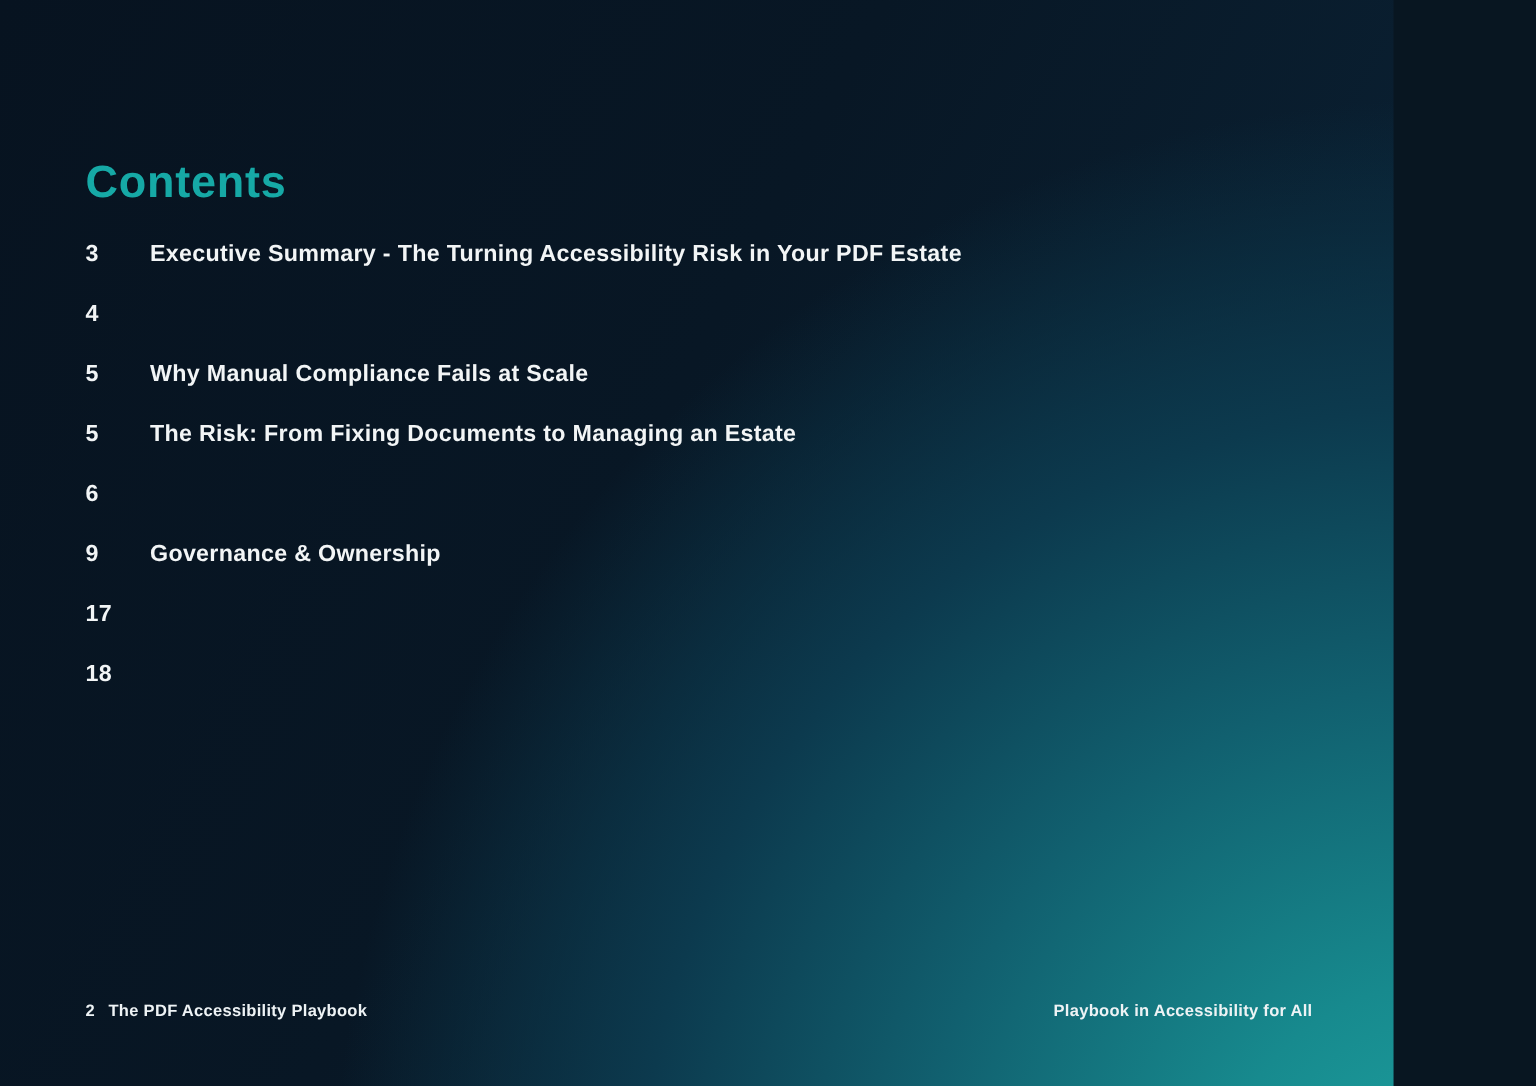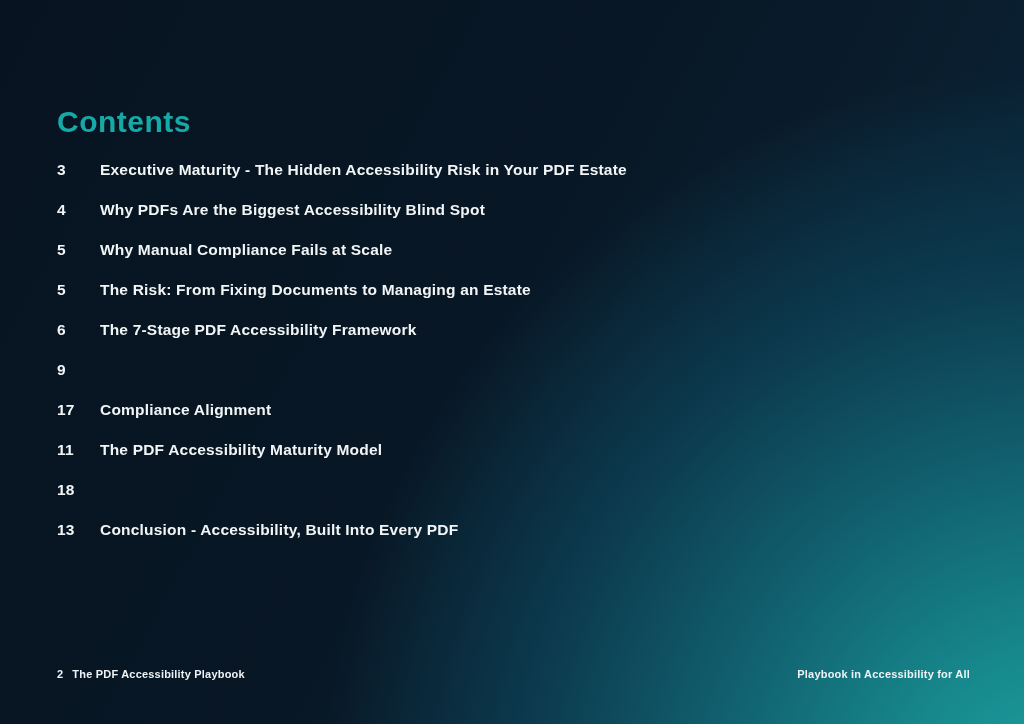--- a/index.html
+++ b/index.html
@@ -3,21 +3,21 @@
 <meta charset="utf-8">
 <style>
   * { margin: 0; padding: 0; box-sizing: border-box; }
   html, body { width: 1024px; height: 724px; overflow: hidden; }
   body {
     font-family: "Liberation Sans", sans-serif;
     background: #081621;
   }
   .page {
     position: relative;
-    width: 1024px;
+    width: 929px;
     height: 724px;
     background:
       radial-gradient(circle 980px at 104% 112%,
         #1ea3a1 0%,
         #178a8e 16%,
         #11606f 36%,
         #0c3a4e 55%,
         rgba(8,20,32,0) 76%),
       linear-gradient(118deg, #071320 0%, #081725 45%, #0a2032 80%, #0b2536 100%);
     text-decoration: underline;
@@ -72,65 +72,55 @@
 
 <div class="page">
 
   <div class="content">
     <h1 class="contents-title">Contents</h1>
 
     <ul class="toc">
 
         <li class="toc-row">
           <span class="toc-num">3</span>
-          <span class="toc-title">Executive Maturity - The Hidden Accessibility Risk in Your PDF Estate</span>
+          <span class="toc-title">Executive Summary - The Turning Accessibility Risk in Your PDF Estate</span>
         </li>
 
         <li class="toc-row">
           <span class="toc-num">4</span>
-          <span class="toc-title">Why PDFs Are the Biggest Accessibility Blind Spot</span>
         </li>
 
         <li class="toc-row">
           <span class="toc-num">5</span>
           <span class="toc-title">Why Manual Compliance Fails at Scale</span>
         </li>
 
         <li class="toc-row">
           <span class="toc-num">5</span>
           <span class="toc-title">The Risk: From Fixing Documents to Managing an Estate</span>
         </li>
 
         <li class="toc-row">
           <span class="toc-num">6</span>
-          <span class="toc-title">The 7-Stage PDF Accessibility Framework</span>
         </li>
 
         <li class="toc-row">
           <span class="toc-num">9</span>
+          <span class="toc-title">Governance &amp; Ownership</span>
         </li>
 
         <li class="toc-row">
           <span class="toc-num">17</span>
-          <span class="toc-title">Compliance Alignment</span>
         </li>
 
-        <li class="toc-row">
-          <span class="toc-num">11</span>
-          <span class="toc-title">The PDF Accessibility Maturity Model</span>
-        </li>
 
         <li class="toc-row">
           <span class="toc-num">18</span>
         </li>
 
-        <li class="toc-row">
-          <span class="toc-num">13</span>
-          <span class="toc-title">Conclusion - Accessibility, Built Into Every PDF</span>
-        </li>
       </ul>
   </div>
 
   <div class="footer">
     <div class="footer-left">
       <span>2</span>
       <span>The PDF Accessibility Playbook</span>
     </div>
     <span>Playbook in Accessibility for All</span>
   </div>

